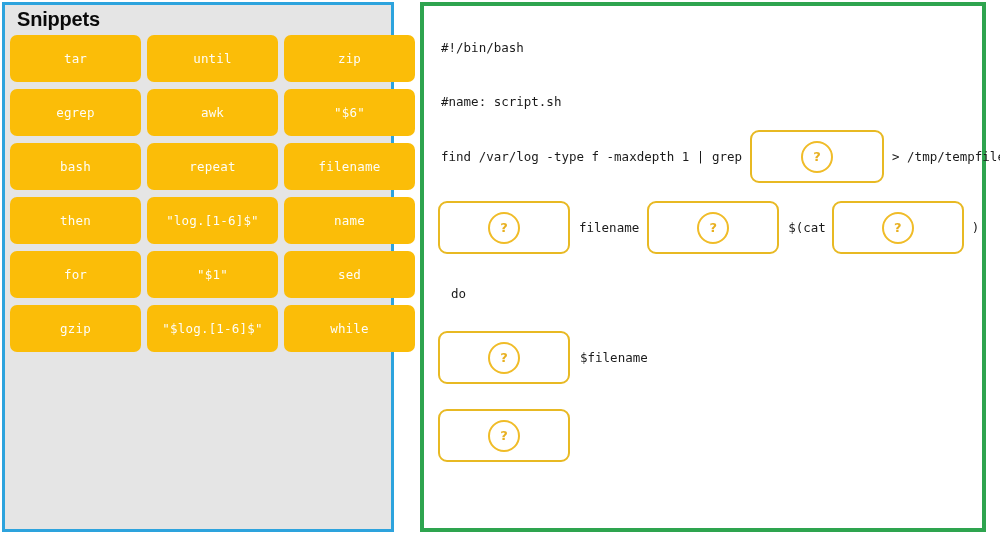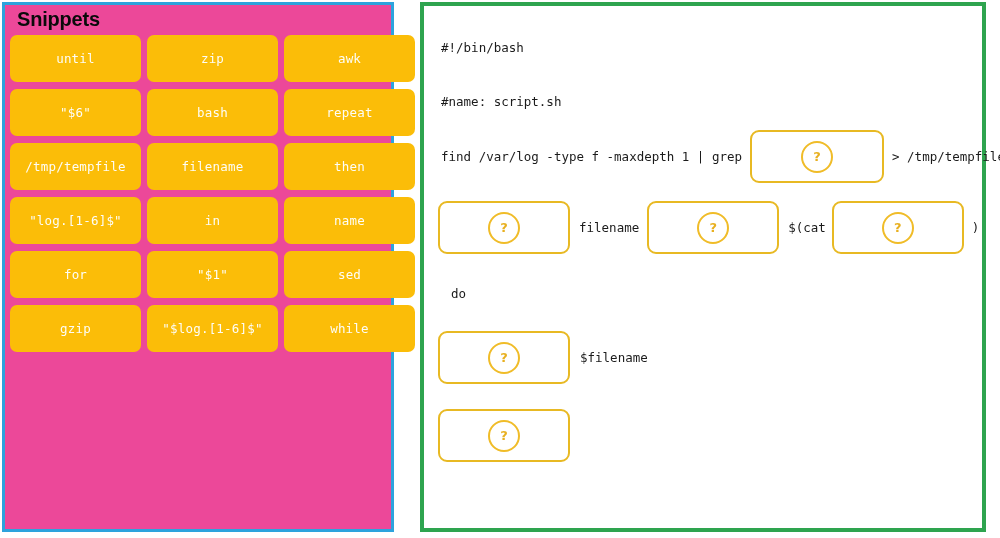--- a/index.html
+++ b/index.html
@@ -25,21 +25,21 @@
 
   
   #snippets-panel {
     position: absolute;
     left: 2px;
     top: 2px;
     width: 392px;
     height: 530px;
     box-sizing: border-box;
     border: 3px solid #2da3dd;
-    background: #ec4899;
+    background: #e5e5e5;
   }
 
   #snippets-title {
     position: absolute;
     left: 12px;
     top: 2px;
     font-family: "Liberation Sans", sans-serif;
     font-weight: bold;
     font-size: 20px;
     color: #0a0a0a;
@@ -174,31 +174,31 @@
 </style>
 </head>
 <body>
 
 <div id="stage">
 
   <div id="snippets-panel">
     <div id="snippets-title">Snippets</div>
 
     <div id="snippet-grid">
+      <div class="snippet-chip">tar</div>
       <div class="snippet-chip">until</div>
       <div class="snippet-chip">zip</div>
+      <div class="snippet-chip">egrep</div>
       <div class="snippet-chip">awk</div>
       <div class="snippet-chip">"$6"</div>
       <div class="snippet-chip">bash</div>
       <div class="snippet-chip">repeat</div>
-      <div class="snippet-chip">/tmp/tempfile</div>
       <div class="snippet-chip">filename</div>
       <div class="snippet-chip">then</div>
       <div class="snippet-chip">"log.[1-6]$"</div>
-      <div class="snippet-chip">in</div>
       <div class="snippet-chip">name</div>
       <div class="snippet-chip">for</div>
       <div class="snippet-chip">"$1"</div>
       <div class="snippet-chip">sed</div>
       <div class="snippet-chip">gzip</div>
       <div class="snippet-chip">"$log.[1-6]$"</div>
       <div class="snippet-chip">while</div>
     </div>
   </div>
 

